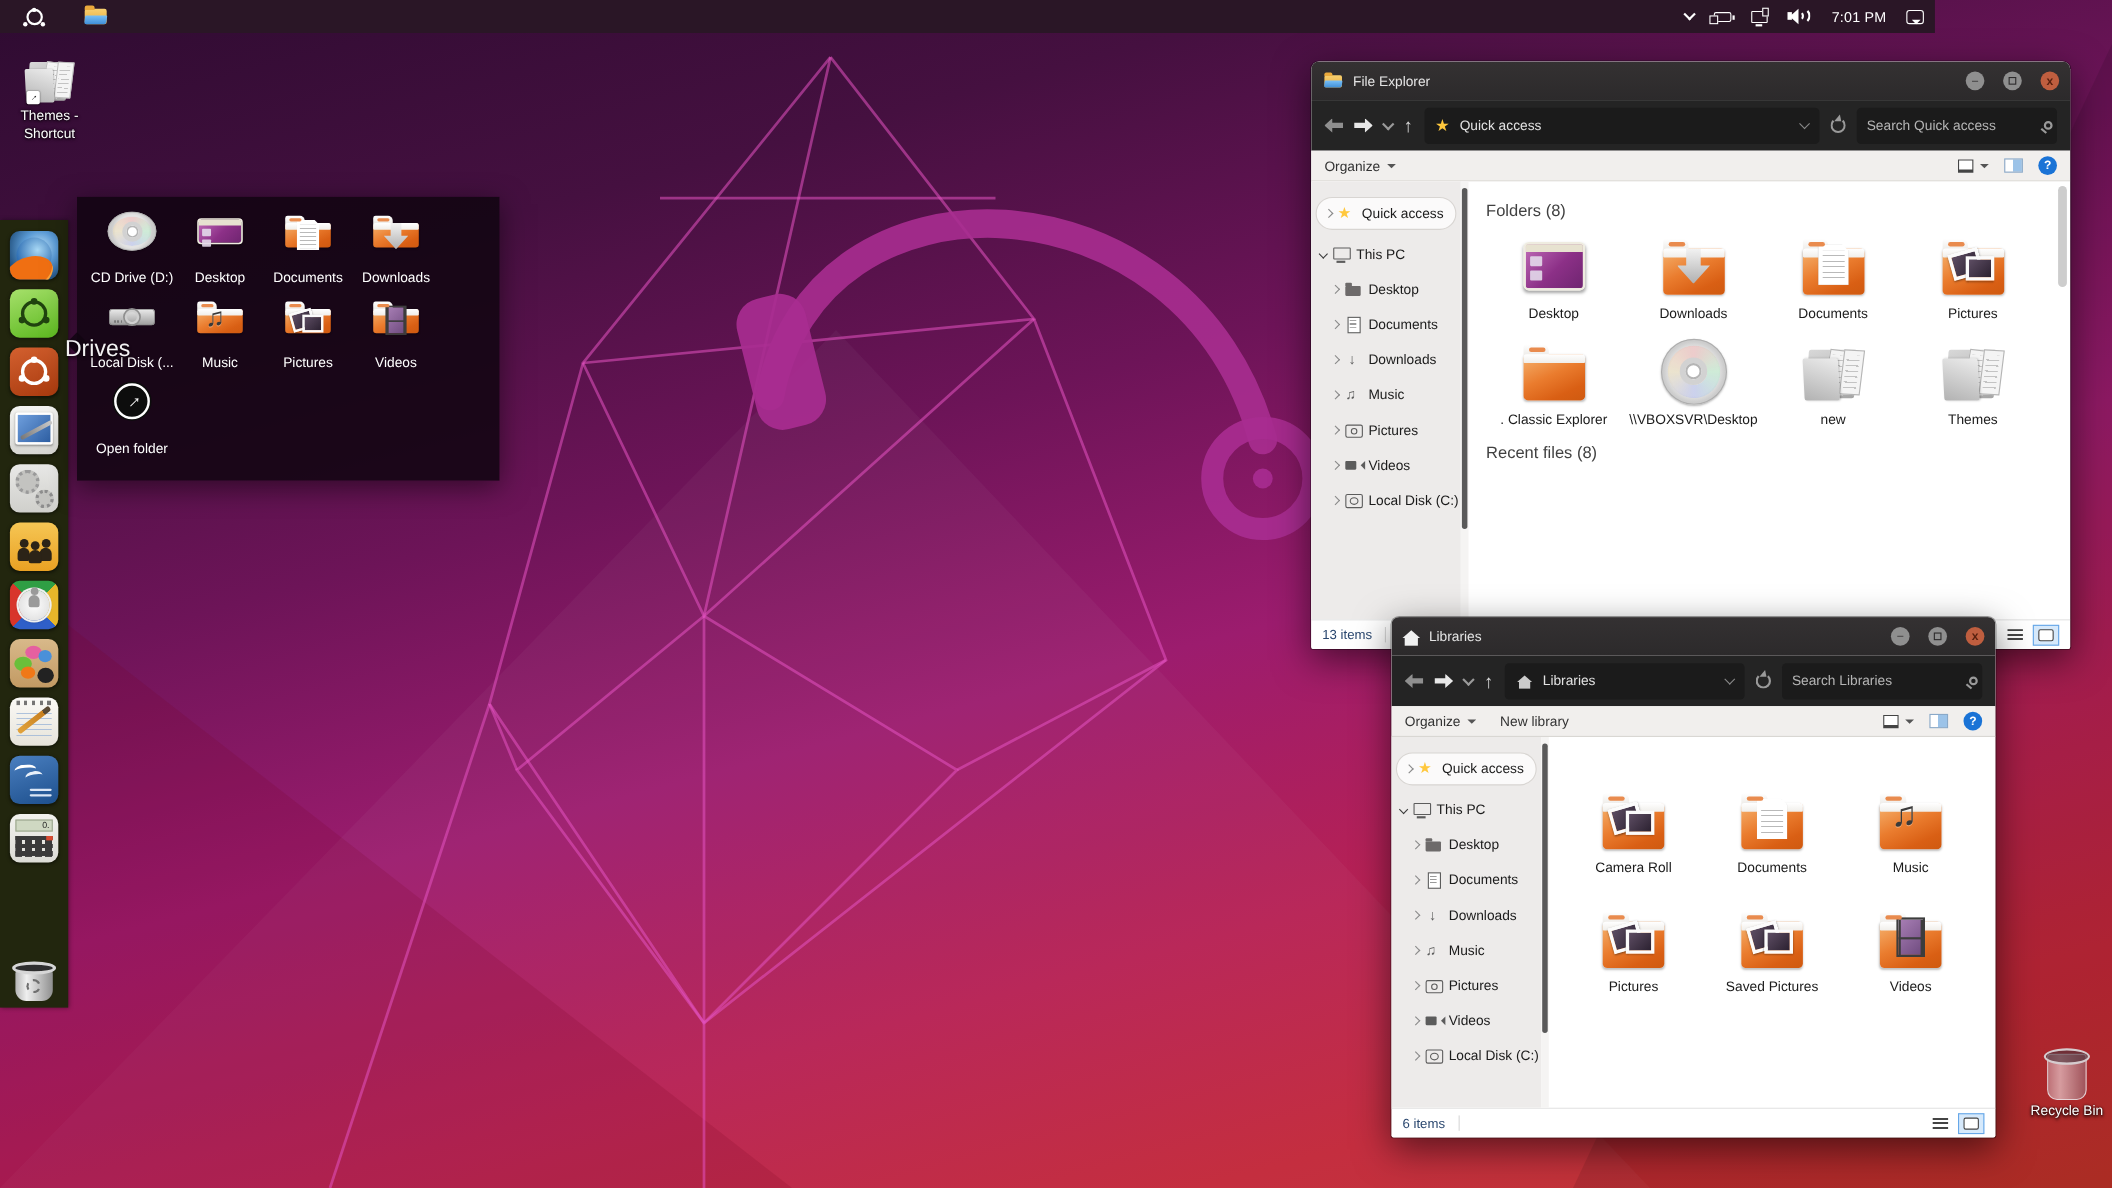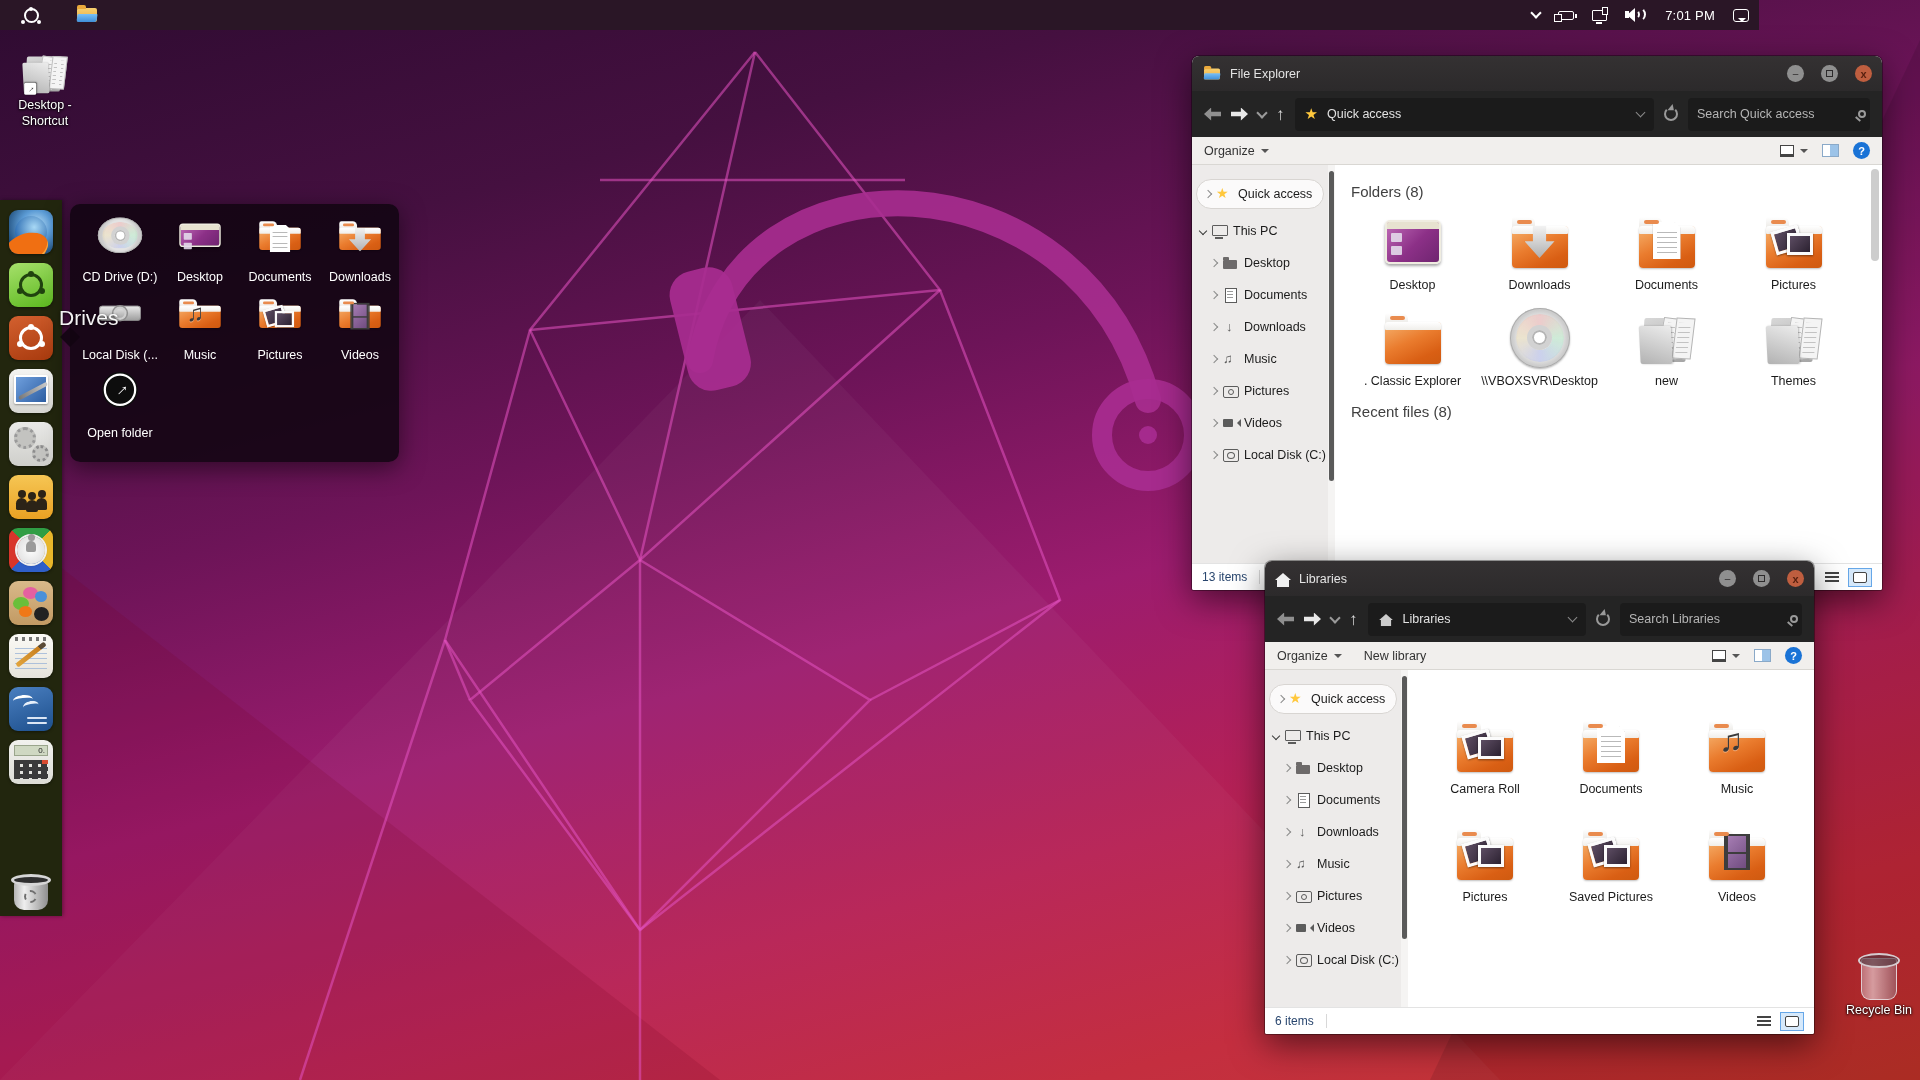--- a/index.html
+++ b/index.html
@@ -117,22 +117,22 @@
   .ca-keys { left:5px; top:20px; right:5px; bottom:5px;
     background:repeating-linear-gradient(90deg,#3a3a3a 0 6px,rgba(0,0,0,0) 6px 9px), repeating-linear-gradient(#3a3a3a 0 4px,rgba(0,0,0,0) 4px 7px); }
   .ca-keys::after { content:""; position:absolute; right:0; top:0; width:6px; height:4px; background:#d84b30; }
   .dk-trash { background:rgba(0,0,0,0); box-shadow:none; overflow:visible; }
   .tc-body { left:5px; top:10px; width:34px; height:30px; background:linear-gradient(90deg,#b5b5b5,#efefef 30%,#8f8f8f); border-radius:5px 5px 10px 10px; }
   .tc-rim { left:2px; top:4px; width:40px; height:12px; border-radius:50%; background:#2f2f2f; border:3px solid #d6d6d6; }
   .tc-mark { left:15px; top:20px; width:13px; height:13px; border:2px dashed #6f6f6f; border-radius:50%; }
 
   
   #dock-tooltip { position:absolute; left:59px; top:306px; color:#fff; font-size:21px; text-shadow:0 1px 3px rgba(0,0,0,.8); z-index:7; opacity:.95; }
-  #flyout { position:absolute; left:70px; top:204px; width:329px; height:258px; background:rgba(17,4,17,.88);
-    border-radius:10px; z-index:6; box-shadow:0 6px 24px rgba(0,0,0,.5); padding:12px 6px 0 10px; }
+  #flyout { position:absolute; left:70px; top:179px; width:384px; height:258px; background:rgba(17,4,17,.88);
+    border-radius:0; z-index:6; box-shadow:0 6px 24px rgba(0,0,0,.5); padding:12px 6px 0 10px; }
   #flyout::before { content:""; position:absolute; left:-7px; top:126px; width:14px; height:14px; background:rgba(17,4,17,.88); transform:rotate(45deg); }
   .fly-grid { display:grid; grid-template-columns:repeat(4,80px); row-gap:10px; }
   .fly-item { text-align:center; cursor:pointer; }
   .fly-item .ficon { transform:scale(.74); transform-origin:center top; height:52px; }
   .fly-item .flabel { color:#fff; font-size:12.5px; margin-top:2px; }
 
   
   .ficon i, .ficon .ov { display:block; }
   .fold { position:absolute; left:4px; right:4px; top:16px; bottom:6px; border-radius:4px;
     background:linear-gradient(155deg,#f6b36f 0%,#ea7c2e 45%,#d95f14 78%,#cf5a10 100%);
@@ -311,21 +311,21 @@
 
   <div class="desk-icon" id="themes-shortcut">
     <div class="ficon" style="transform:scale(.8); transform-origin:center bottom;">
       <div class="gfold">
           <i class="paper"></i>
           <i class="paper p2"></i>
           <i class="gfront"></i>
         </div>
       <span class="shortcut-badge"></span>
     </div>
-    <div class="dlabel" style="width:70px;margin:0 auto;">Desktop - Shortcut</div>
+    <div class="dlabel" style="width:70px;margin:0 auto;">Themes - Shortcut</div>
   </div>
 
   <div class="desk-icon" id="recycle-bin">
     <div class="bin"></div>
     <div class="dlabel">Recycle Bin</div>
   </div>
 
   <div id="dock">
       <div class="dock-item">
         <span class="dk dk-firefox">

